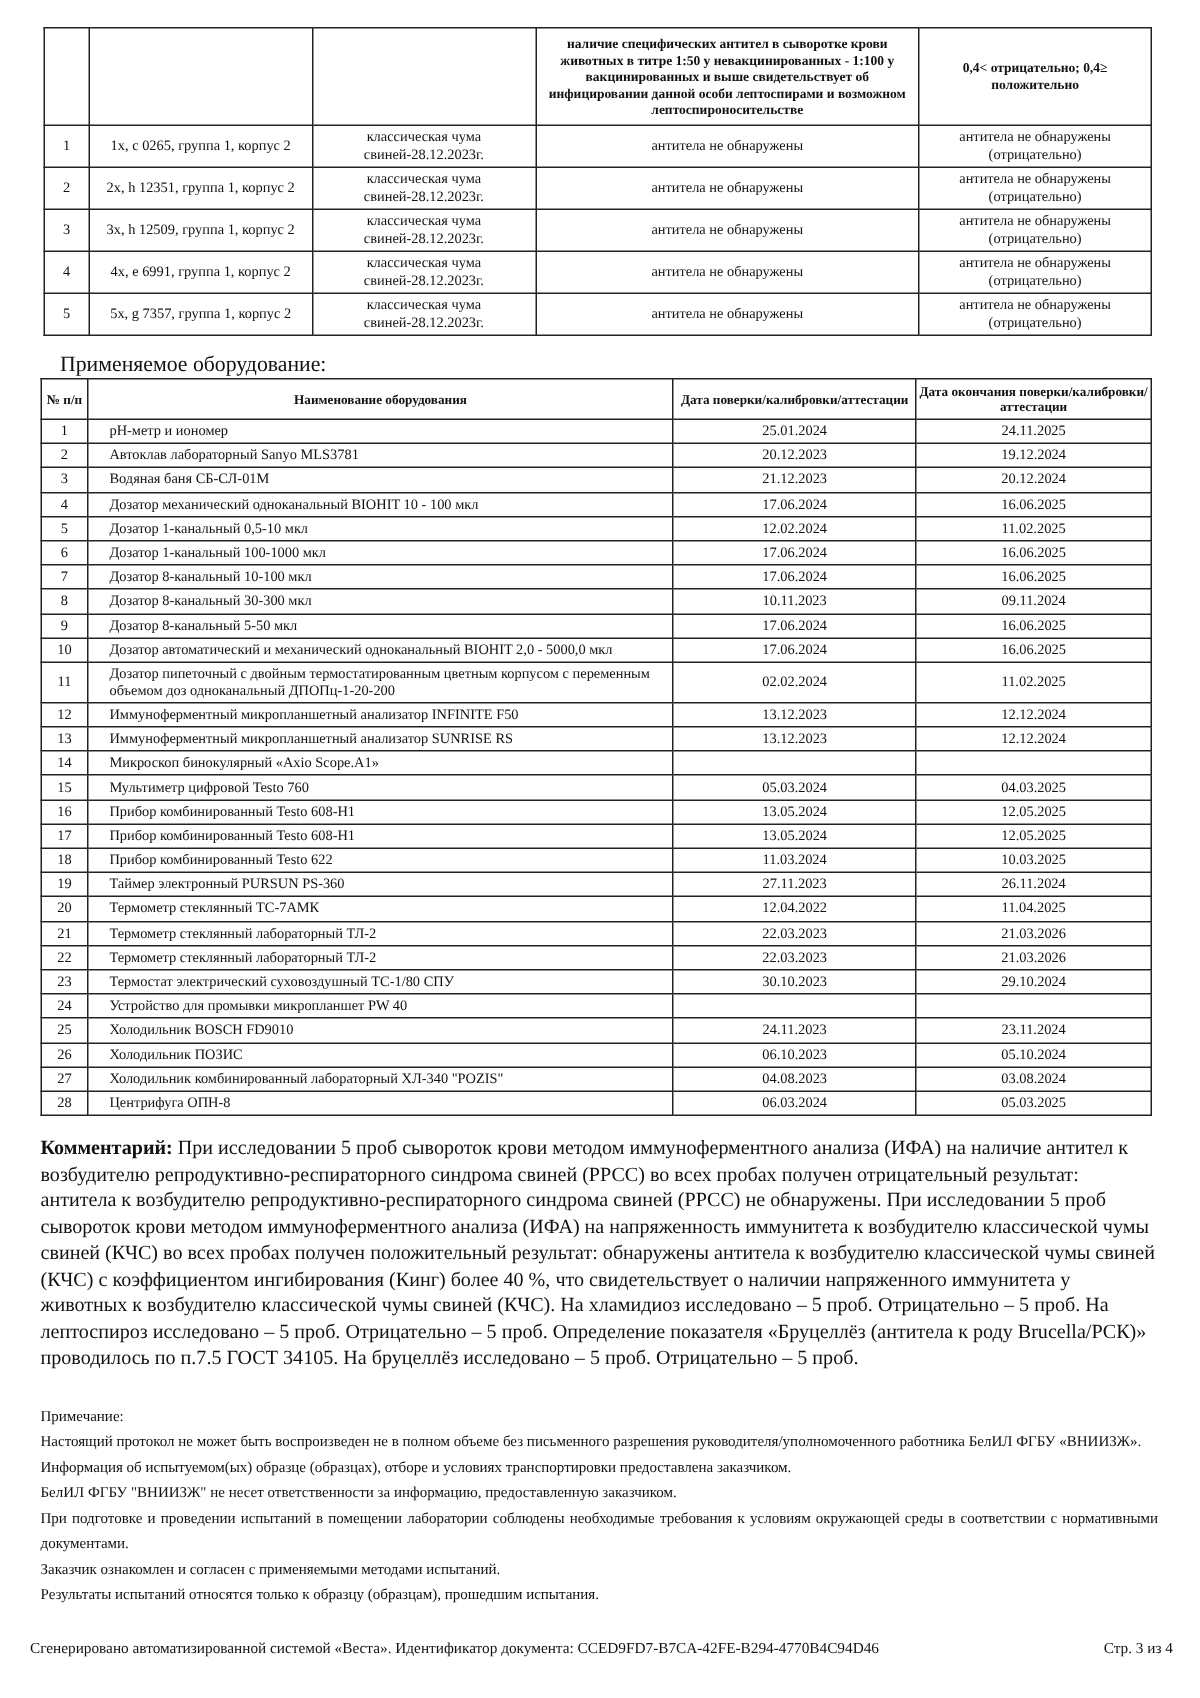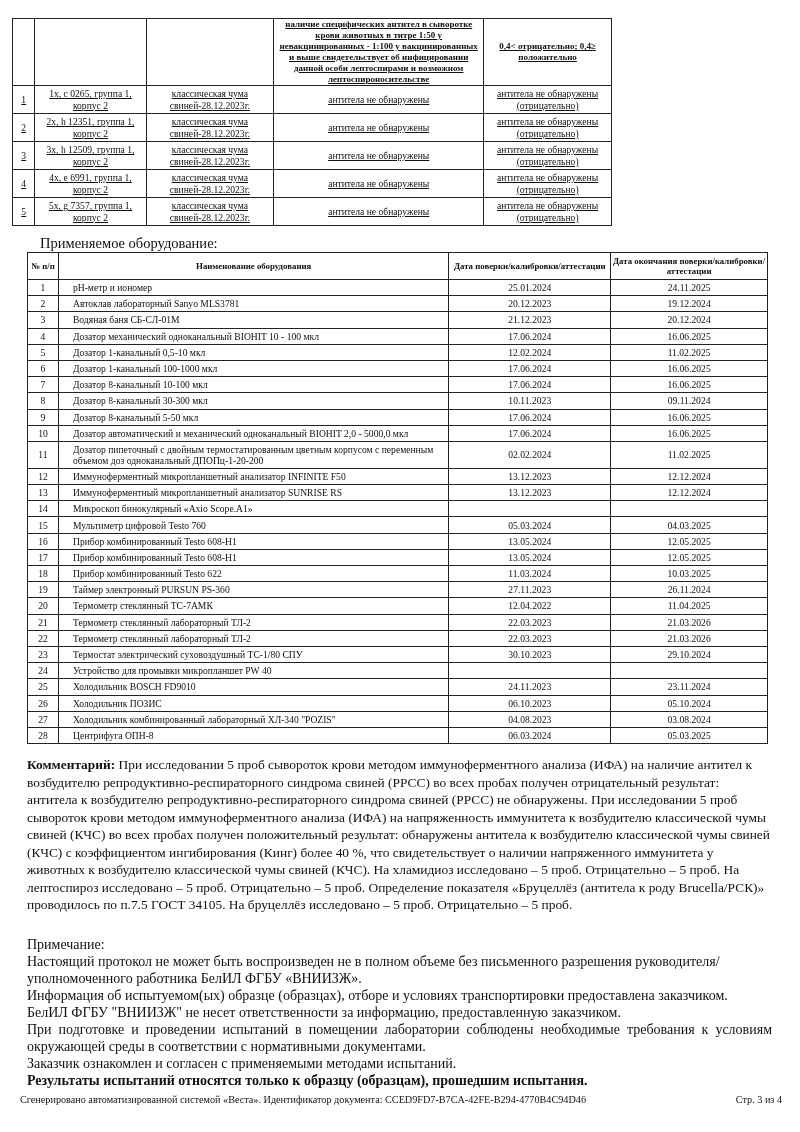--- a/index.html
+++ b/index.html
@@ -1,21 +1,21 @@
 <!DOCTYPE html>
 <html><head>
 <meta charset="utf-8">
 <style>
   html, body { margin: 0; padding: 0; background: #ffffff; }
   body { width: 800px; height: 1132px; position: relative; font-family: "Liberation Serif", "DejaVu Serif", serif; color: #111; overflow: hidden; }
   table { border-collapse: collapse; }
   td, th { border: 1px solid #222; padding: 0; }
 
   
-  .t1 { position: absolute; left: 12px; top: 18px; width: 600px; text-decoration: underline; }
+  .t1 { position: absolute; left: 29px; top: 18px; width: 739px; }
   .t1 td { font-size: 9.6px; line-height: 11.5px; text-align: center; vertical-align: middle; }
   .t1 .hdr td { height: 64px; }
   .t1 .hdr td.h-bold { font-weight: bold; font-size: 9px; line-height: 11px; padding: 0 4px; }
   .t1 .row td { height: 27px; }
   .t1 col.c1 { width: 30px; } .t1 col.c2 { width: 149px; } .t1 col.c3 { width: 149px; }
   .t1 col.c4 { width: 256px; } .t1 col.c5 { width: 155px; }
 
   .section-title { position: absolute; left: 40px; top: 235px; font-size: 14.5px; }
 
   
@@ -24,24 +24,24 @@
   .t2 td.num { text-align: center; }
   .t2 td.name { padding-left: 14px; }
   .t2 td.date { text-align: center; }
   .t2 .hdr td { font-weight: bold; font-size: 8.8px; line-height: 10.5px; text-align: center; height: 26px; }
   .t2 .tall td { height: 26px; }
   .t2 col.c1 { width: 31px; } .t2 col.c2 { width: 391px; } .t2 col.c3 { width: 162px; } .t2 col.c4 { width: 157px; }
 
   .comment { position: absolute; left: 27px; top: 756px; width: 745px; font-size: 13.4px; line-height: 17.5px; }
   .comment b { font-weight: bold; }
 
-  .notes { position: absolute; left: 27px; top: 936px; width: 745px; font-size: 14px; line-height: 17px; }
+  .notes { position: absolute; left: 27px; top: 936px; width: 745px; font-size: 10px; line-height: 17px; }
   .notes p { margin: 0; }
   .notes .justify { text-align: justify; text-align-last: left; }
-  .notes .bold { font-weight: bold; }
+  .notes .bold { font-weight: normal; }
 
   .footer { position: absolute; left: 20px; top: 1093px; width: 762px; font-size: 10.2px; line-height: 14px; }
   .footer .line2 { display: flex; justify-content: space-between; }
 </style>
 </head>
 <body>
 
 <table class="t1">
   <colgroup>
       <col class="c1">

